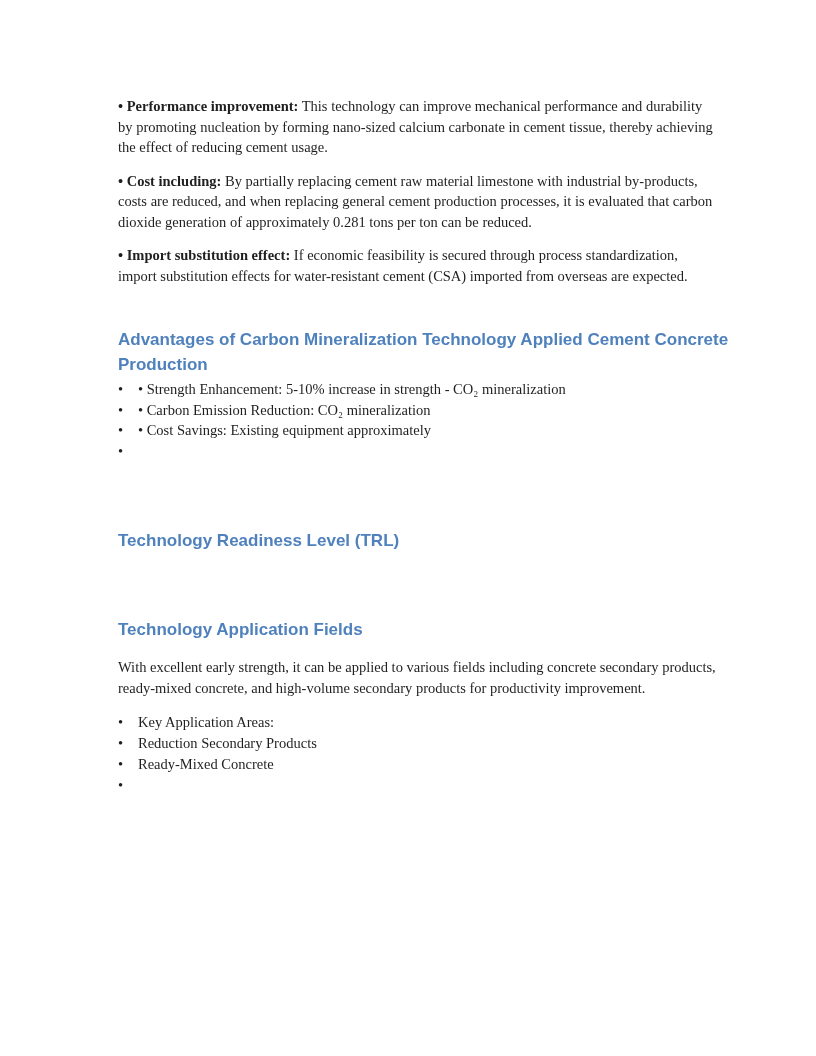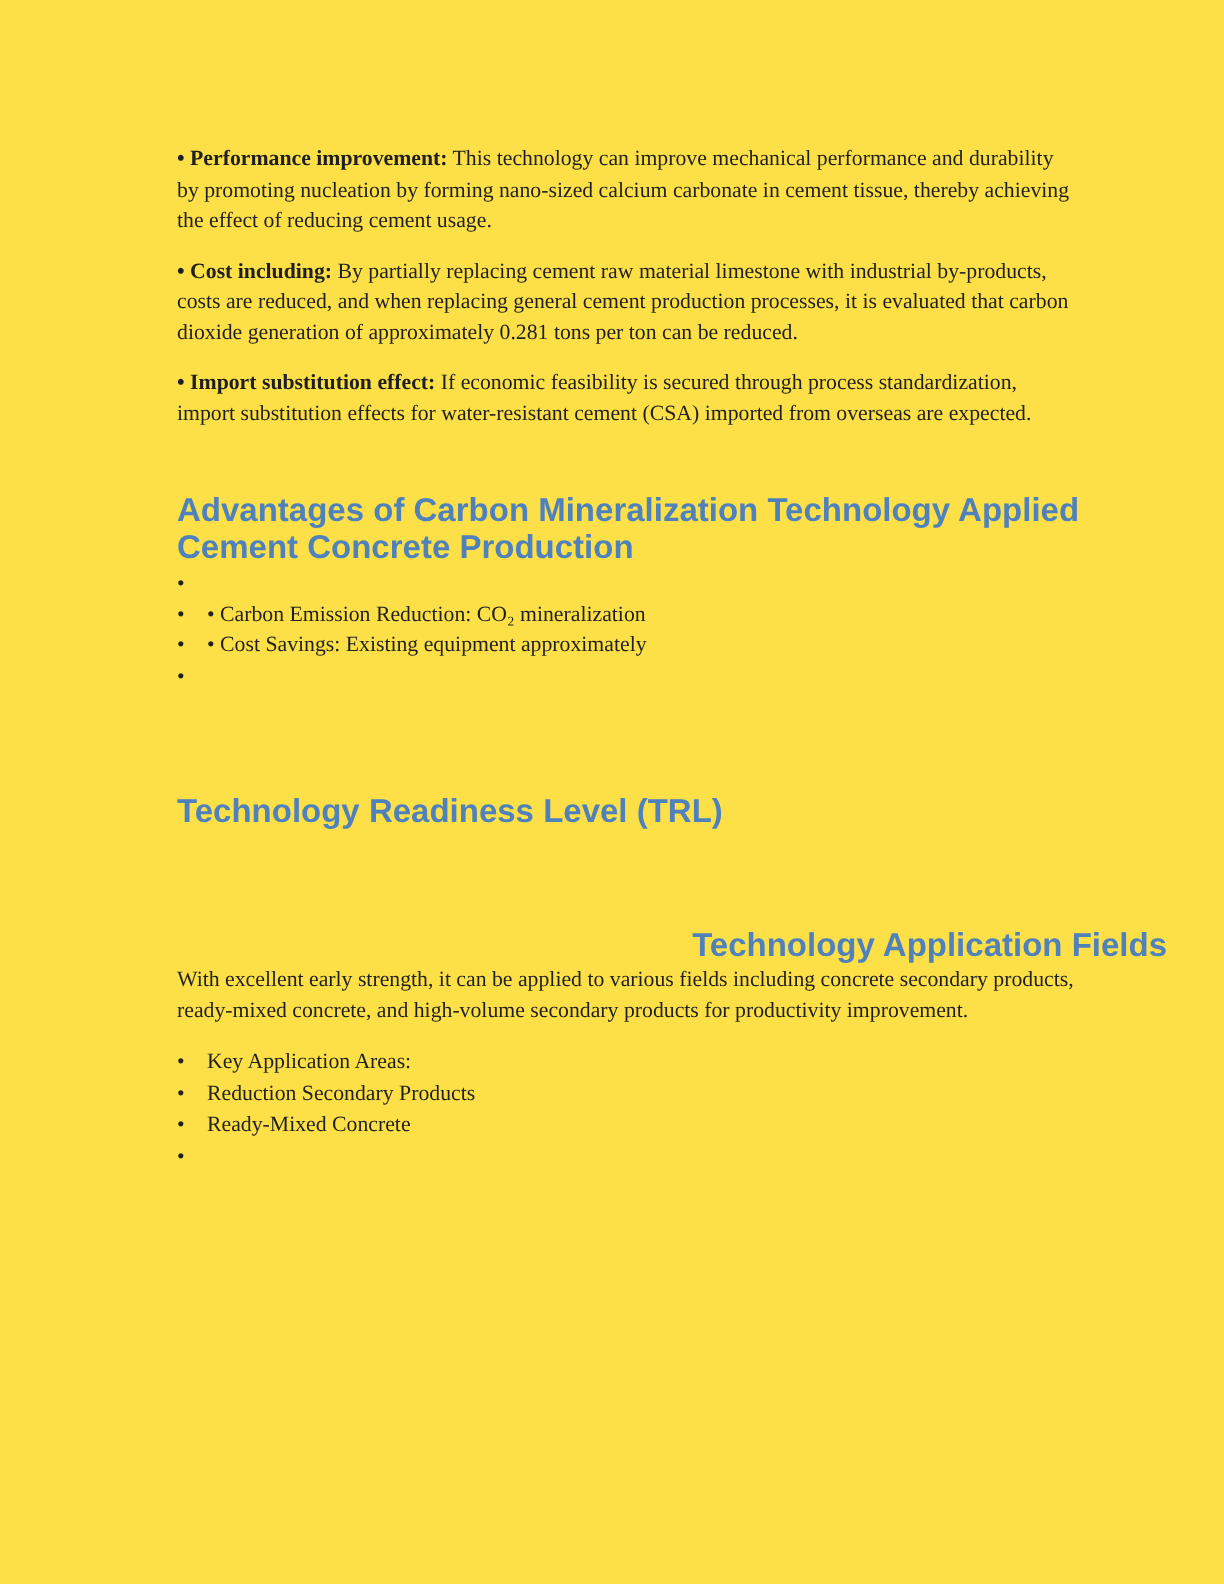--- a/index.html
+++ b/index.html
@@ -5,21 +5,21 @@
   html, body {
     margin: 0;
     padding: 0;
     background: #e8e8e8;
   }
   .page {
     position: relative;
     width: 816px;
     height: 1056px;
     margin: 0 auto;
-    background: #fde047;
+    background: #ffffff;
     overflow: hidden;
     box-sizing: border-box;
   }
   .content {
     position: absolute;
     left: 118px;
     top: 96px;
     width: 660px;
     color: #1f1f1f;
     font-family: "Liberation Serif", "DejaVu Serif", serif;
@@ -29,28 +29,28 @@
   .body-para {
     margin: 0 0 13px 0;
     width: 600px;
   }
   .para-lead {
     font-weight: bold;
   }
   .doc-heading {
     font-family: "Liberation Sans", "DejaVu Sans", sans-serif;
     font-weight: bold;
-    font-size: 22px;
+    font-size: 17px;
     line-height: 25px;
     color: #4F81BD;
     margin: 0;
   }
   .advantages-heading { margin-top: 41px; margin-bottom: 2px; }
   .trl-heading        { margin-top: 67px; margin-bottom: 20px; }
-  .application-heading{ margin-top: 64px; margin-bottom: 1px; text-align: right; }
+  .application-heading{ margin-top: 64px; margin-bottom: 15px; }
 
   .doc-list {
     list-style: none;
     margin: 0;
     padding: 0;
     width: 600px;
   }
   .doc-li {
     display: flex;
     align-items: flex-start;
@@ -75,20 +75,21 @@
 
     <p class="body-para"><strong class="para-lead">• Cost including:</strong><span> By partially replacing cement raw material limestone with industrial by-products, costs are reduced, and when replacing general cement production processes, it is evaluated that carbon dioxide generation of approximately 0.281 tons per ton can be reduced.</span></p>
 
     <p class="body-para"><strong class="para-lead">• Import substitution effect:</strong><span> If economic feasibility is secured through process standardization, import substitution effects for water-resistant cement (CSA) imported from overseas are expected.</span></p>
 
     <h2 class="doc-heading advantages-heading">Advantages of Carbon Mineralization Technology Applied Cement Concrete Production</h2>
 
     <ul class="doc-list list-advantages">
       <li class="doc-li">
         <span class="li-marker">•</span>
+        <span class="li-text">• Strength Enhancement: 5-10% increase in strength - CO₂ mineralization</span>
       </li>
       <li class="doc-li">
         <span class="li-marker">•</span>
         <span class="li-text">• Carbon Emission Reduction: CO₂ mineralization</span>
       </li>
       <li class="doc-li">
         <span class="li-marker">•</span>
         <span class="li-text">• Cost Savings: Existing equipment approximately</span>
       </li>
       <li class="doc-li">

